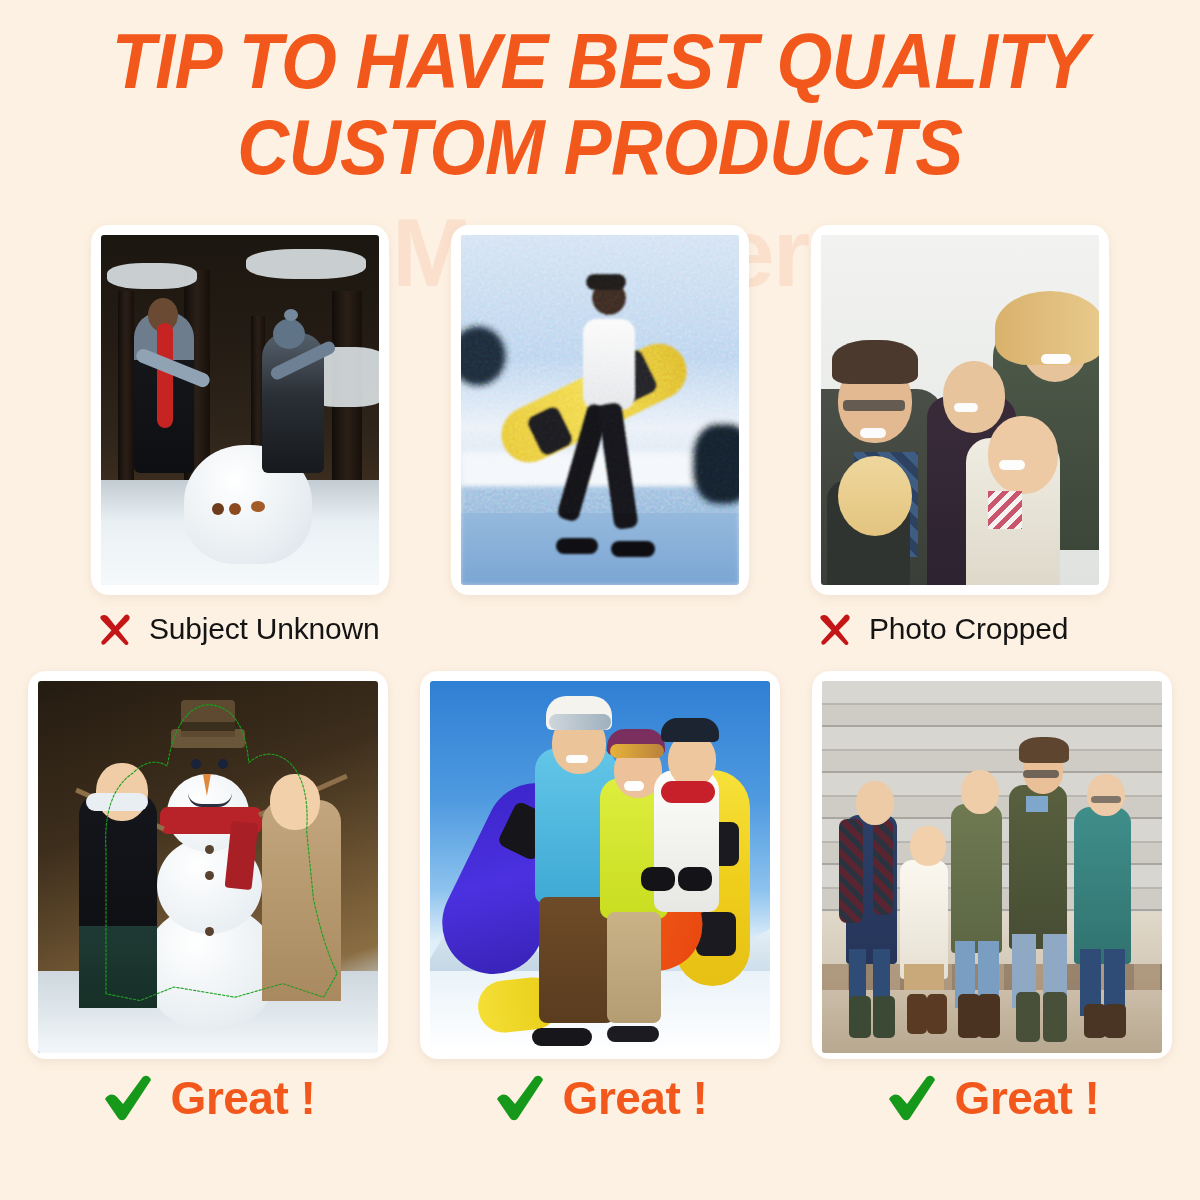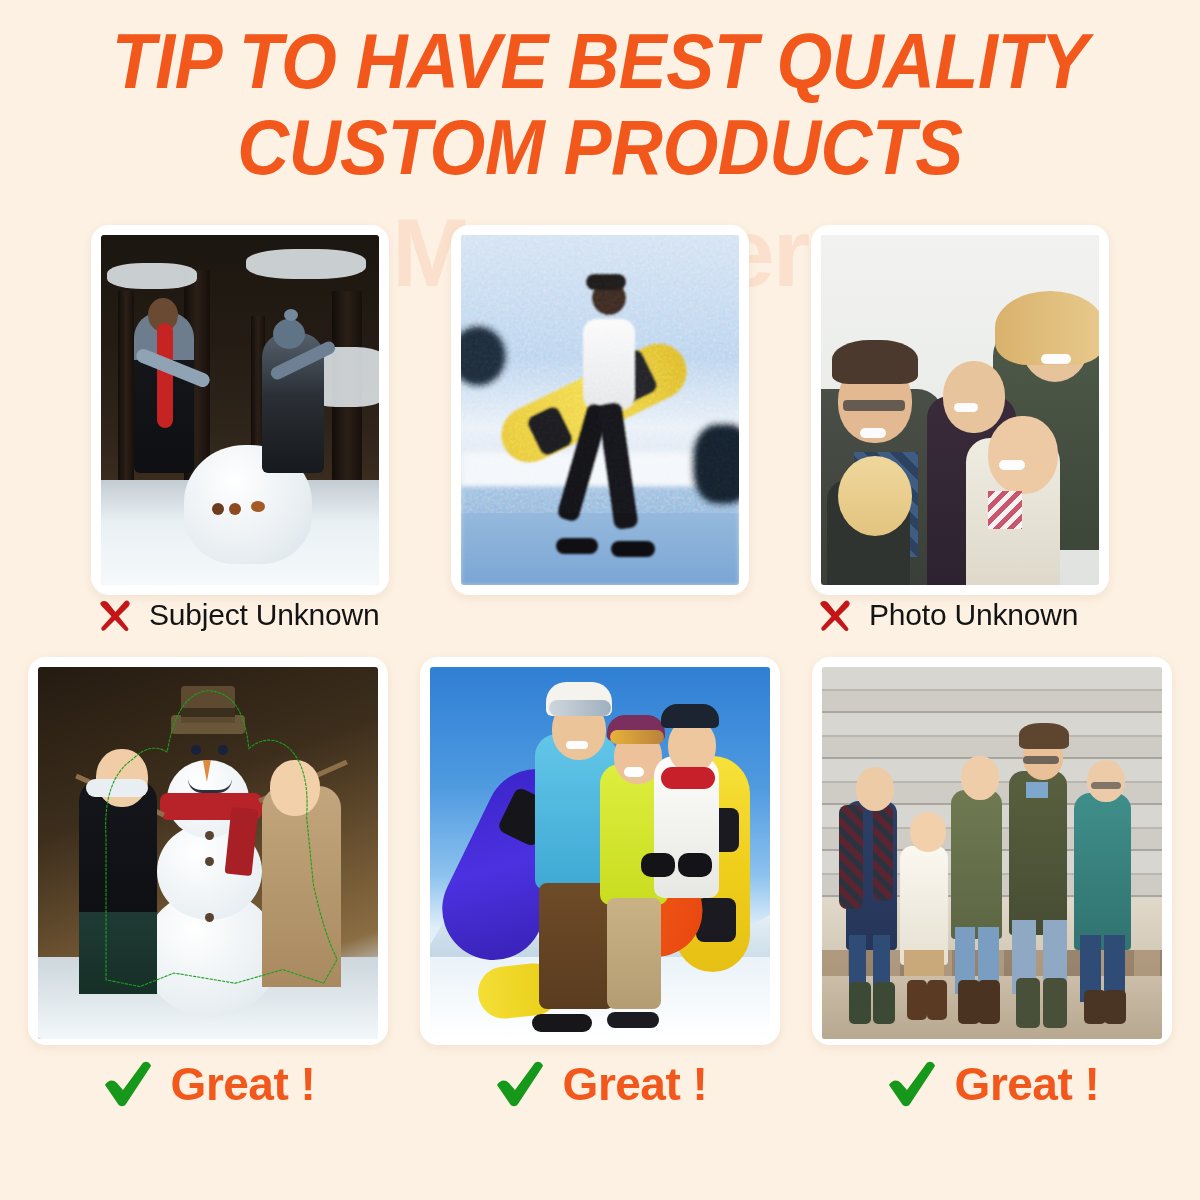--- a/index.html
+++ b/index.html
@@ -95,20 +95,21 @@
   }
   .photo-top { height: 350px; }
   .photo-bottom { height: 372px; }
 
   
   .caption-bad {
     display: flex;
     align-items: center;
     justify-content: flex-start;
     gap: 14px;
+    margin-top: 14px;
     padding-left: 4px;
   }
   .caption-bad .label {
     font-size: 30px;
     font-weight: 400;
     color: #141414;
     letter-spacing: -0.2px;
     white-space: nowrap;
   }
 
@@ -346,21 +347,21 @@
           <div style="position:absolute;left:64%;bottom:33%;width:26px;height:10px;border-radius:6px;background:#fdfdfd;"></div>
           <div style="position:absolute;left:60%;bottom:16%;width:34px;height:38px;
                       background:repeating-linear-gradient(135deg,#c9566c 0 5px,#f7f2f2 5px 10px);"></div>
         </div>
       </div>
       <div class="caption-bad">
         <svg class="icon-x" viewBox="0 0 40 40">
           <path d="M6 7 C9 5 12 6 14 9 L33 33 C34.5 35 32 37 30 35.5 L7.5 12 C5.5 10 4.5 8 6 7 Z" fill="#c41616"></path>
           <path d="M33 6 C35.5 7.5 35 10 33 12 L10 35 C8 37 5.5 35 6.5 32.5 L28 8.5 C29.8 6 31.5 5 33 6 Z" fill="#c41616"></path>
         </svg>
-        <span class="label">Photo Unknown</span>
+        <span class="label">Photo Cropped</span>
       </div>
     </div>
 
   </div>
 
   <div class="row row-bottom">
 
     <div class="cell">
       <div class="card card-bottom">
         <div class="photo photo-bottom">

